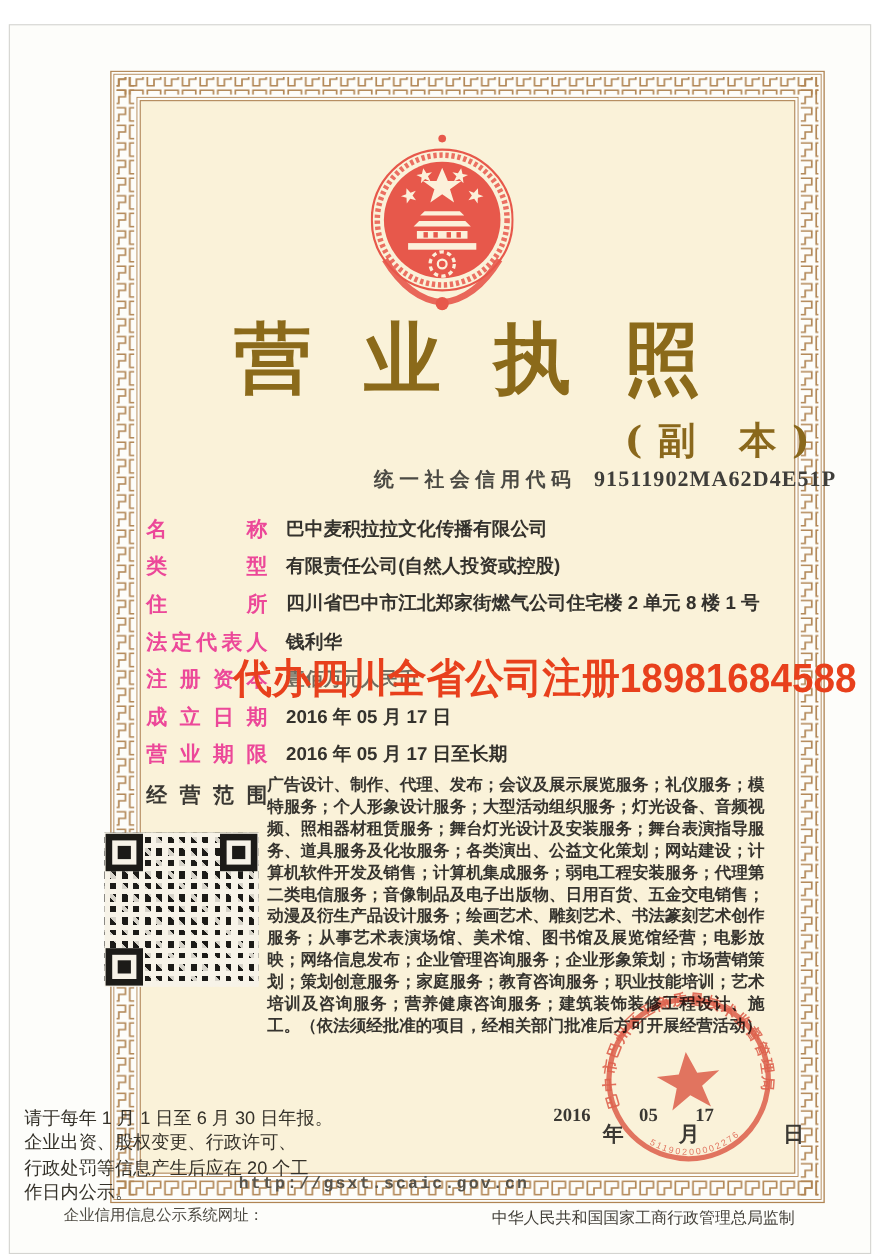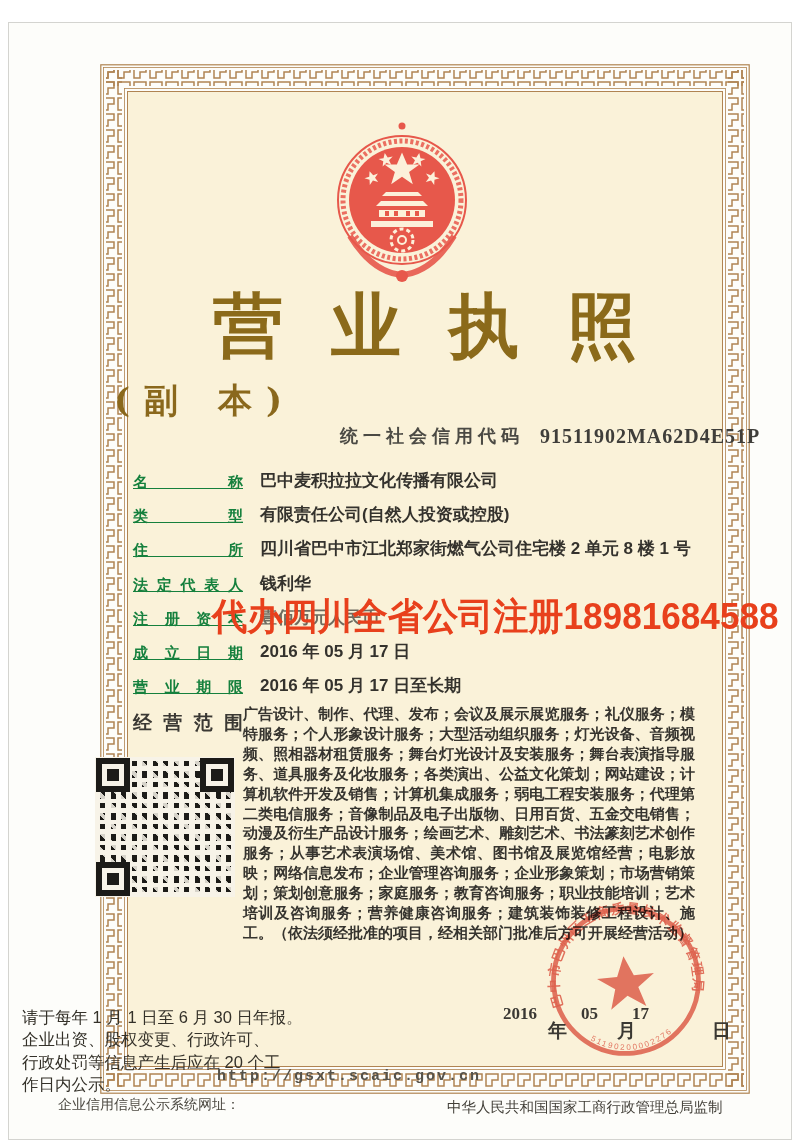--- a/index.html
+++ b/index.html
@@ -10,31 +10,31 @@
   
   .frame{position:absolute;left:100px;top:64px;width:650px;height:1030px;z-index:1;}
   .frame-inner{position:absolute;left:28px;top:28px;right:28px;bottom:28px;background:#faf2d9;}
   .frame svg{position:absolute;left:0;top:0;}
   
   .emblem{position:absolute;left:337px;top:118px;width:130px;height:170px;z-index:2;}
   
   .title{position:absolute;left:100px;top:280px;width:650px;text-align:center;z-index:2;
         font-family:"DejaVu Serif","Liberation Serif",serif;font-weight:700;font-size:70px;
         color:#8b6a1a;letter-spacing:48px;text-indent:48px;white-space:nowrap;}
-  .subtitle{position:absolute;left:100px;top:378px;width:650px;text-align:left;z-index:2;
+  .subtitle{position:absolute;left:100px;top:378px;width:650px;text-align:right;z-index:2;
         font-family:"DejaVu Serif","Liberation Serif",serif;font-weight:700;font-size:34px;
         color:#8a681c;letter-spacing:14px;text-indent:14px;}
   .ccode{position:absolute;left:340px;top:424px;z-index:2;display:flex;gap:16px;align-items:flex-end;}
   .ccode .lbl{font-size:18px;font-weight:700;color:#4b4a44;letter-spacing:5px;}
   .ccode .val{font-size:20px;font-weight:700;color:#3f3e3a;letter-spacing:1px;
         font-family:"Liberation Serif",serif;}
   
   .frow{position:absolute;left:133px;width:600px;display:flex;z-index:2;}
-  .flabel{width:110px;font-size:15px;font-weight:700;color:#15803d;
-        text-align:justify;text-align-last:justify;line-height:24px;flex:0 0 110px;text-decoration:underline;}
+  .flabel{width:110px;font-size:19px;font-weight:700;color:#ec4899;
+        text-align:justify;text-align-last:justify;line-height:24px;flex:0 0 110px;}
   .fvalue{margin-left:17px;font-size:17px;font-weight:700;color:#34322d;line-height:22px;}
   .r1{top:470px}.r2{top:504px}.r3{top:538px}.r4{top:573px}
   .r5{top:607px}.r6{top:641px}.r7{top:675px}
   .capital-val{color:#6e6c60;}
   .scope-label{position:absolute;left:133px;top:710px;width:110px;font-size:19px;font-weight:700;
         color:#3a3833;text-align:justify;text-align-last:justify;z-index:2;}
   .scope-text{position:absolute;left:243px;top:704px;width:452px;z-index:2;
         font-size:15px;font-weight:700;line-height:19.9px;color:#36342f;text-align:justify;}
   
   .watermark{position:absolute;left:212px;top:592px;z-index:8;font-size:37px;font-weight:700;

